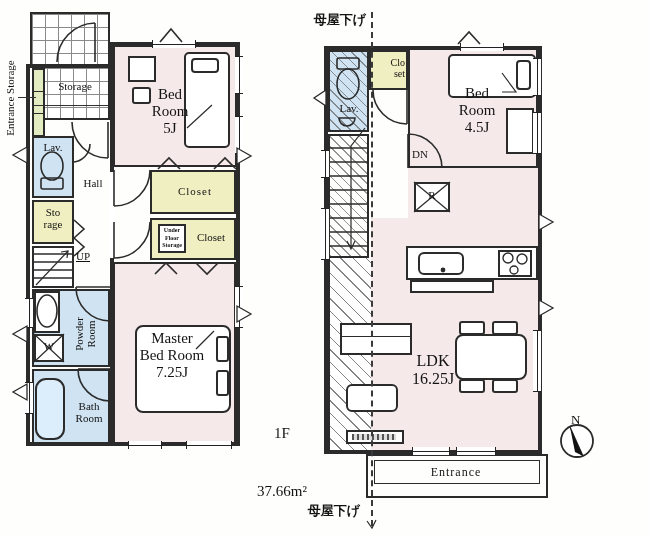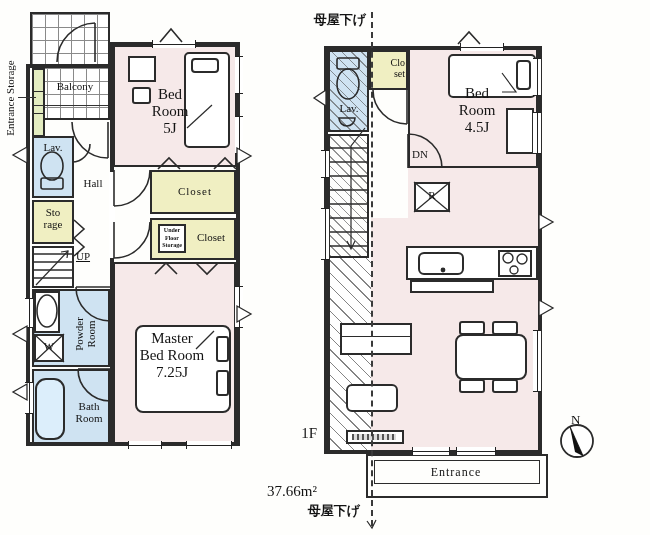--- a/index.html
+++ b/index.html
@@ -72,21 +72,21 @@
   <div class="win-v" style="left:235px;top:56px;width:8px;height:36px;"></div>
   <div class="win-v" style="left:235px;top:116px;width:8px;height:36px;"></div>
   <div class="win-v" style="left:235px;top:286px;width:8px;height:40px;"></div>
   <div class="win-h" style="left:128px;top:441px;width:32px;height:8px;"></div>
   <div class="win-h" style="left:186px;top:441px;width:44px;height:8px;"></div>
   <div class="win-v" style="left:25px;top:298px;width:8px;height:28px;"></div>
   <div class="win-v" style="left:25px;top:382px;width:8px;height:30px;"></div>
 
   <div class="lbl rot" style="left:-42px;top:91px;width:106px;height:14px;font-size:11px;">Entrance Storage</div>
   <div class="thinline" style="left:18px;top:97px;width:18px;height:1px;"></div>
-  <div class="lbl" style="left:44px;top:80px;width:62px;font-size:11px;">Balcony</div>
+  <div class="lbl" style="left:44px;top:80px;width:62px;font-size:11px;">Storage</div>
   <div class="lbl" style="left:34px;top:141px;width:38px;font-size:11px;">Lav.</div>
   <div class="lbl" style="left:76px;top:177px;width:34px;font-size:11px;">Hall</div>
   <div class="lbl ml" style="left:34px;top:206px;width:38px;font-size:11px;">Sto
 rage</div>
   <div class="lbl" style="left:70px;top:250px;width:26px;font-size:11px;text-decoration:underline;">UP</div>
   <div class="lbl ml rot" style="left:63px;top:321px;width:46px;height:26px;font-size:11px;">Powder
 Room</div>
   <div class="lbl" style="left:34px;top:340px;width:30px;font-size:11px;z-index:6;">W</div>
   <div class="lbl ml" style="left:68px;top:400px;width:42px;font-size:11px;">Bath
 Room</div>
@@ -94,21 +94,21 @@
 Room
 5J</div>
   <div class="lbl" style="left:160px;top:185px;width:70px;font-size:11px;letter-spacing:1px;">Closet</div>
   <div class="lbl ml" style="left:158px;top:227px;width:28px;font-size:6px;font-weight:bold;line-height:1.25;">Under
 Floor
 Storage</div>
   <div class="lbl" style="left:186px;top:231px;width:50px;font-size:11px;">Closet</div>
   <div class="lbl ml" style="left:118px;top:330px;width:108px;font-size:15px;">Master
 Bed Room
 7.25J</div>
-  <div class="lbl" style="left:247px;top:423px;width:70px;text-align:right;font-size:15px;line-height:1.35;">
+  <div class="lbl" style="left:247px;top:423px;width:70px;text-align:center;font-size:15px;line-height:1.35;">
     <span style="display:block;">1F</span>
     <span style="display:block;margin-top:38px;">37.66m²</span>
   </div>
 
   <div class="room blue hatch2" style="left:328px;top:50px;width:41px;height:82px;"></div>
   <div class="room yellow" style="left:369px;top:50px;width:39px;height:40px;"></div>
   <div class="room pink" style="left:408px;top:48px;width:130px;height:120px;"></div>
   <div class="room hatch2" style="left:328px;top:134px;width:41px;height:124px;"></div>
   <div class="abs hatch" style="left:328px;top:258px;width:44px;height:194px;z-index:1;border-left:2px solid #2b2b2b;"></div>
   <div class="abs pink" style="left:408px;top:168px;width:130px;height:284px;z-index:1;"></div>
@@ -150,20 +150,22 @@
   <div class="dotline" style="left:371px;top:12px;height:514px;"></div>
 
   <div class="lbl" style="left:331px;top:102px;width:36px;font-size:11px;">Lav.</div>
   <div class="lbl ml" style="left:372px;top:57px;width:33px;font-size:10px;text-align:right;">Clo
 set</div>
   <div class="lbl ml" style="left:447px;top:85px;width:60px;font-size:15px;">Bed
 Room
 4.5J</div>
   <div class="lbl" style="left:372px;top:148px;width:32px;font-size:11px;padding-left:32px;">DN</div>
   <div class="lbl" style="left:414px;top:189px;width:36px;font-size:11px;z-index:6;">R</div>
+  <div class="lbl ml" style="left:398px;top:352px;width:70px;font-size:16px;">LDK
+16.25J</div>
   <div class="lbl" style="left:416px;top:466px;width:80px;font-size:12px;letter-spacing:1px;">Entrance</div>
   <div class="lbl" style="left:300px;top:13px;width:66px;font-size:13px;font-weight:600;text-align:right;">母屋下げ</div>
   <div class="lbl" style="left:294px;top:504px;width:66px;font-size:13px;font-weight:600;text-align:right;">母屋下げ</div>
 
   <svg class="overlay" width="650" height="535" viewBox="0 0 650 535">
     <g stroke="#2b2b2b" stroke-width="1.6" fill="none">
 
       <g>
         <line x1="95" y1="62" x2="95" y2="23"></line>
           <path d="M95,23 A39,39 0 0 0 57,62"></path>

